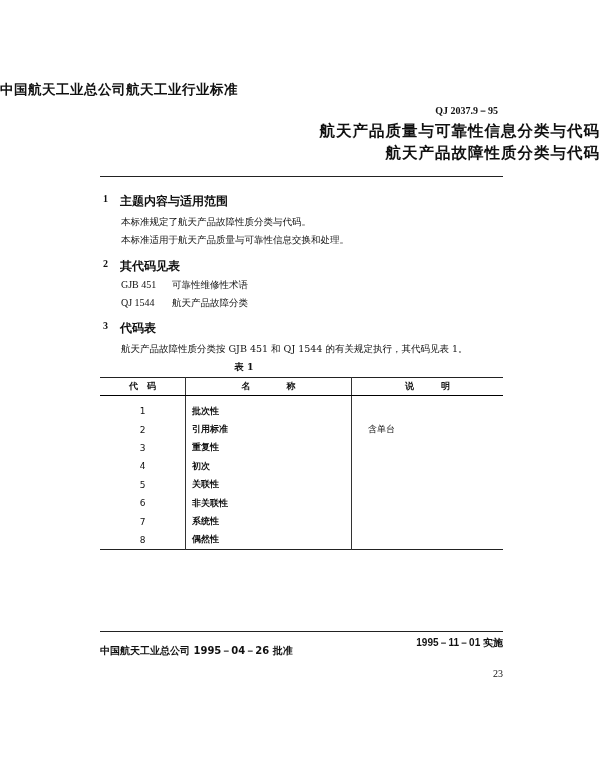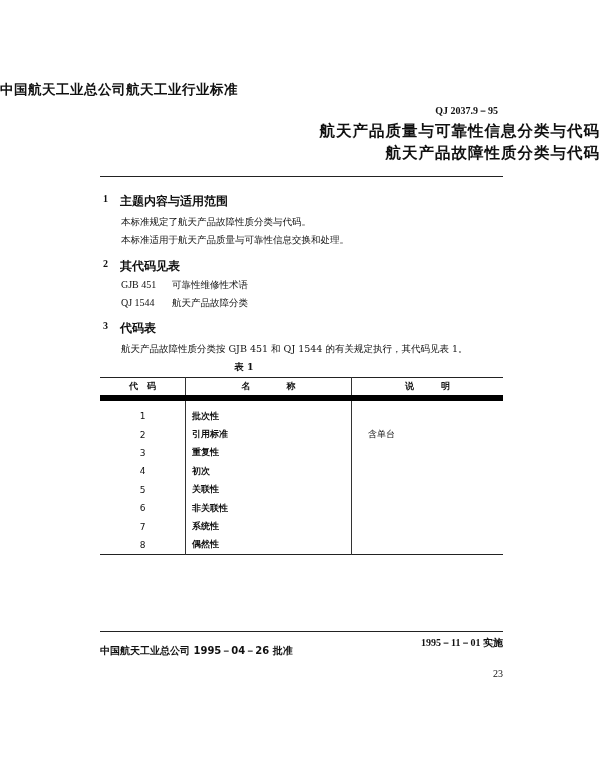--- a/index.html
+++ b/index.html
@@ -17,30 +17,30 @@
     .rule { height: 0; border-top: 1.5px solid #222; }
     .sec-num { font-size: 10px; font-weight: bold; font-family: "Liberation Serif", serif; }
     .sec-title { font-size: 12px; font-weight: bold; font-family: "DejaVu Sans", sans-serif; }
     .para { font-size: 9.5px; font-family: "DejaVu Serif", serif; }
     .ref-code { font-size: 10px; font-family: "Liberation Serif", serif; }
     table.codes {
       position: absolute; left: 100px; top: 377px; width: 403px; border-collapse: collapse;
       border-top: 1.5px solid #222; border-bottom: 1.5px solid #222;
       font-size: 9px; font-family: "DejaVu Sans", sans-serif;
     }
-    table.codes th { font-weight: bold; height: 17px; border-bottom: 6px solid #000000; padding: 0; }
+    table.codes th { font-weight: bold; height: 17px; border-bottom: 1px solid #000000; padding: 0; }
     table.codes td { height: 18.4px; padding: 0; }
     table.codes td.c0, table.codes th.c0 { width: 85px; text-align: center; border-right: 1px solid #333; }
     table.codes td.c1, table.codes th.c1 { width: 159px; border-right: 1px solid #333; }
     table.codes td.c1 { padding-left: 6px; font-weight: bold; }
     table.codes th.c1, table.codes th.c2 { text-align: center; }
     table.codes td.c2 { padding-left: 16px; }
     table.codes tr.first td { padding-top: 6px; }
     .footer-left { left: 100px; top: 636px; font-size: 10px; font-weight: bold; font-family: "DejaVu Sans", sans-serif; margin-top: 8px; }
-    .footer-right { right: 97px; top: 636px; font-size: 10px; font-weight: bold; font-family: Liberation Serif, serif; }
+    .footer-right { right: 97px; top: 636px; font-size: 10px; font-weight: bold; font-family: Liberation Sans, sans-serif; }
     .page-no { right: 97px; top: 660px; font-size: 10px; font-family: "Liberation Serif", serif; margin-top: 8px; }
   </style>
 </head>
 <body>
 
 <div class="abs header-org">中国航天工业总公司航天工业行业标准</div>
 <div class="abs std-no">QJ 2037.9－95</div>
 <div class="abs title t1">航天产品质量与可靠性信息分类与代码</div>
 <div class="abs title t2">航天产品故障性质分类与代码</div>
 <div class="abs rule" style="left:100px; top:176px; width:403px;"></div>

